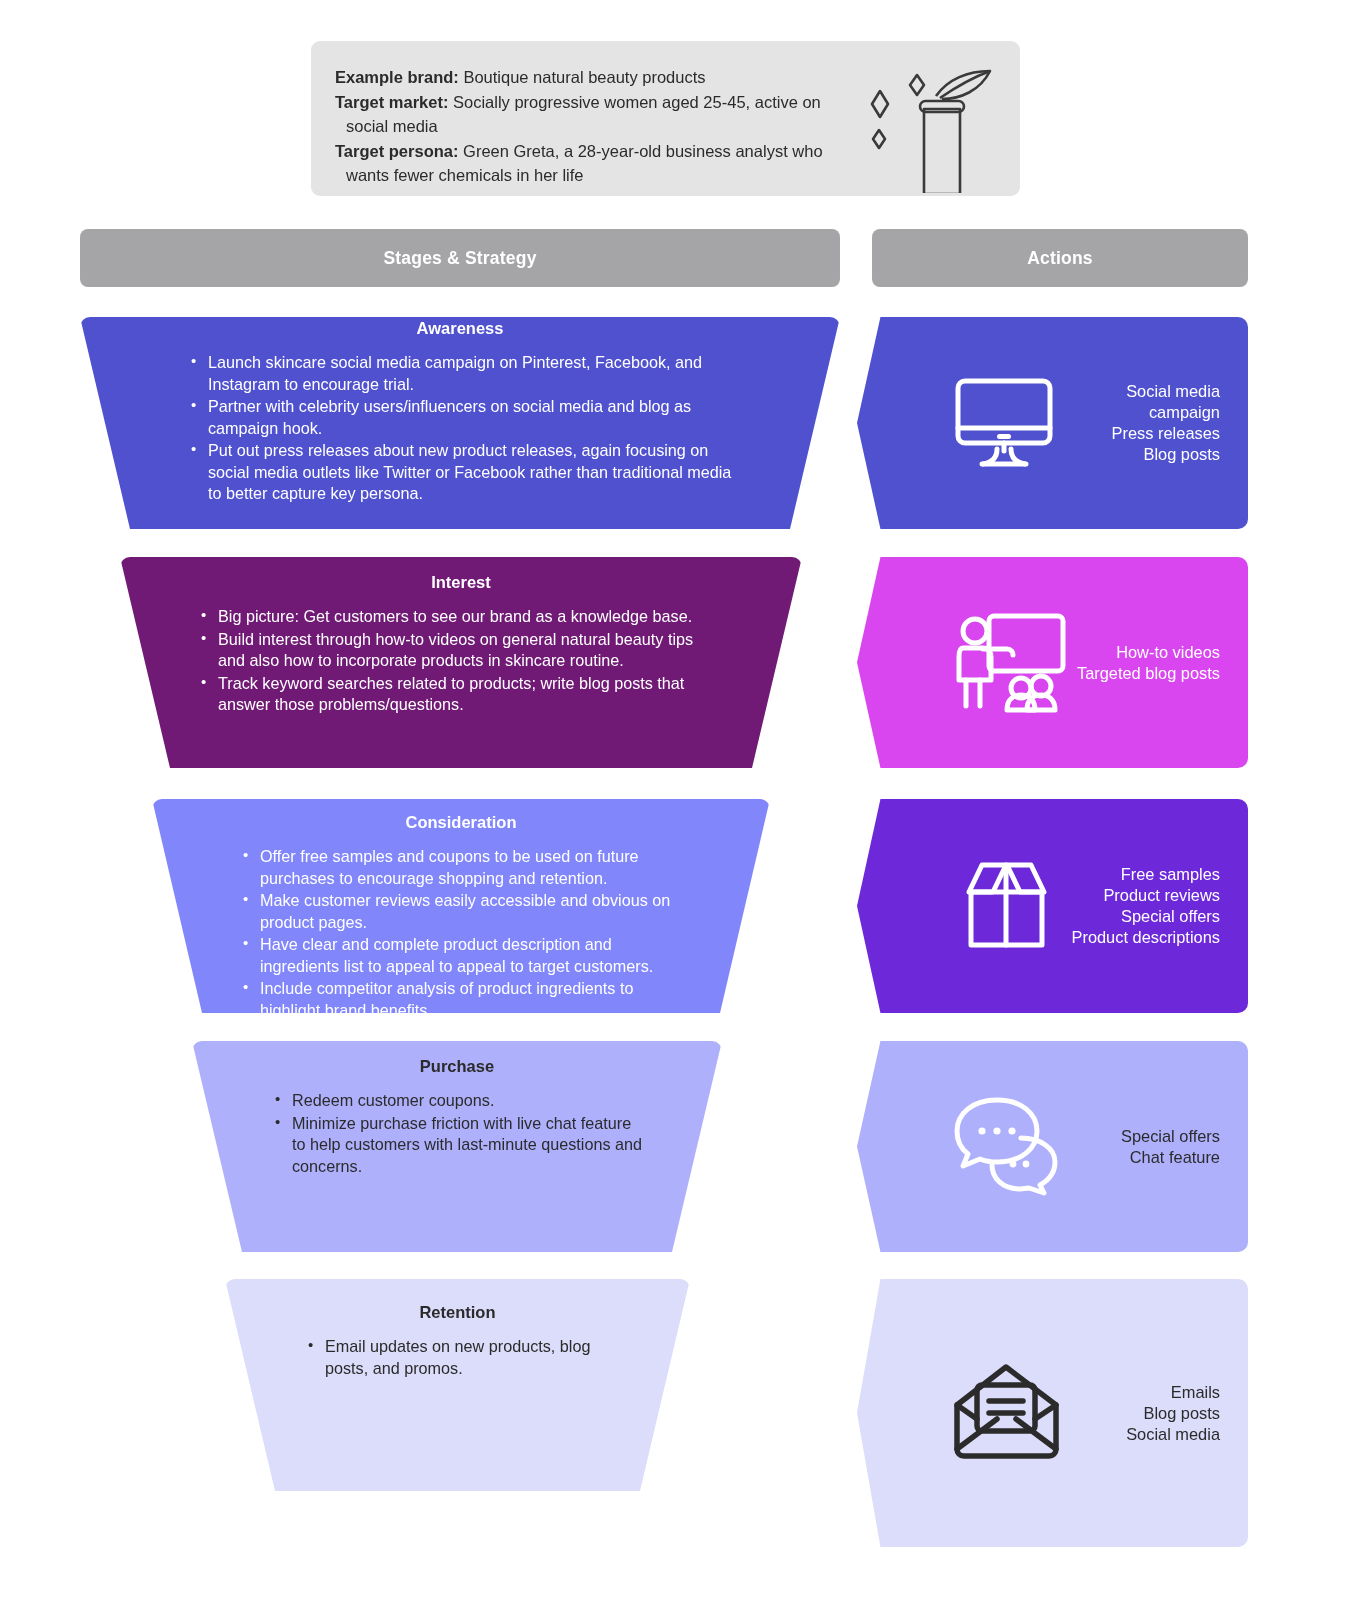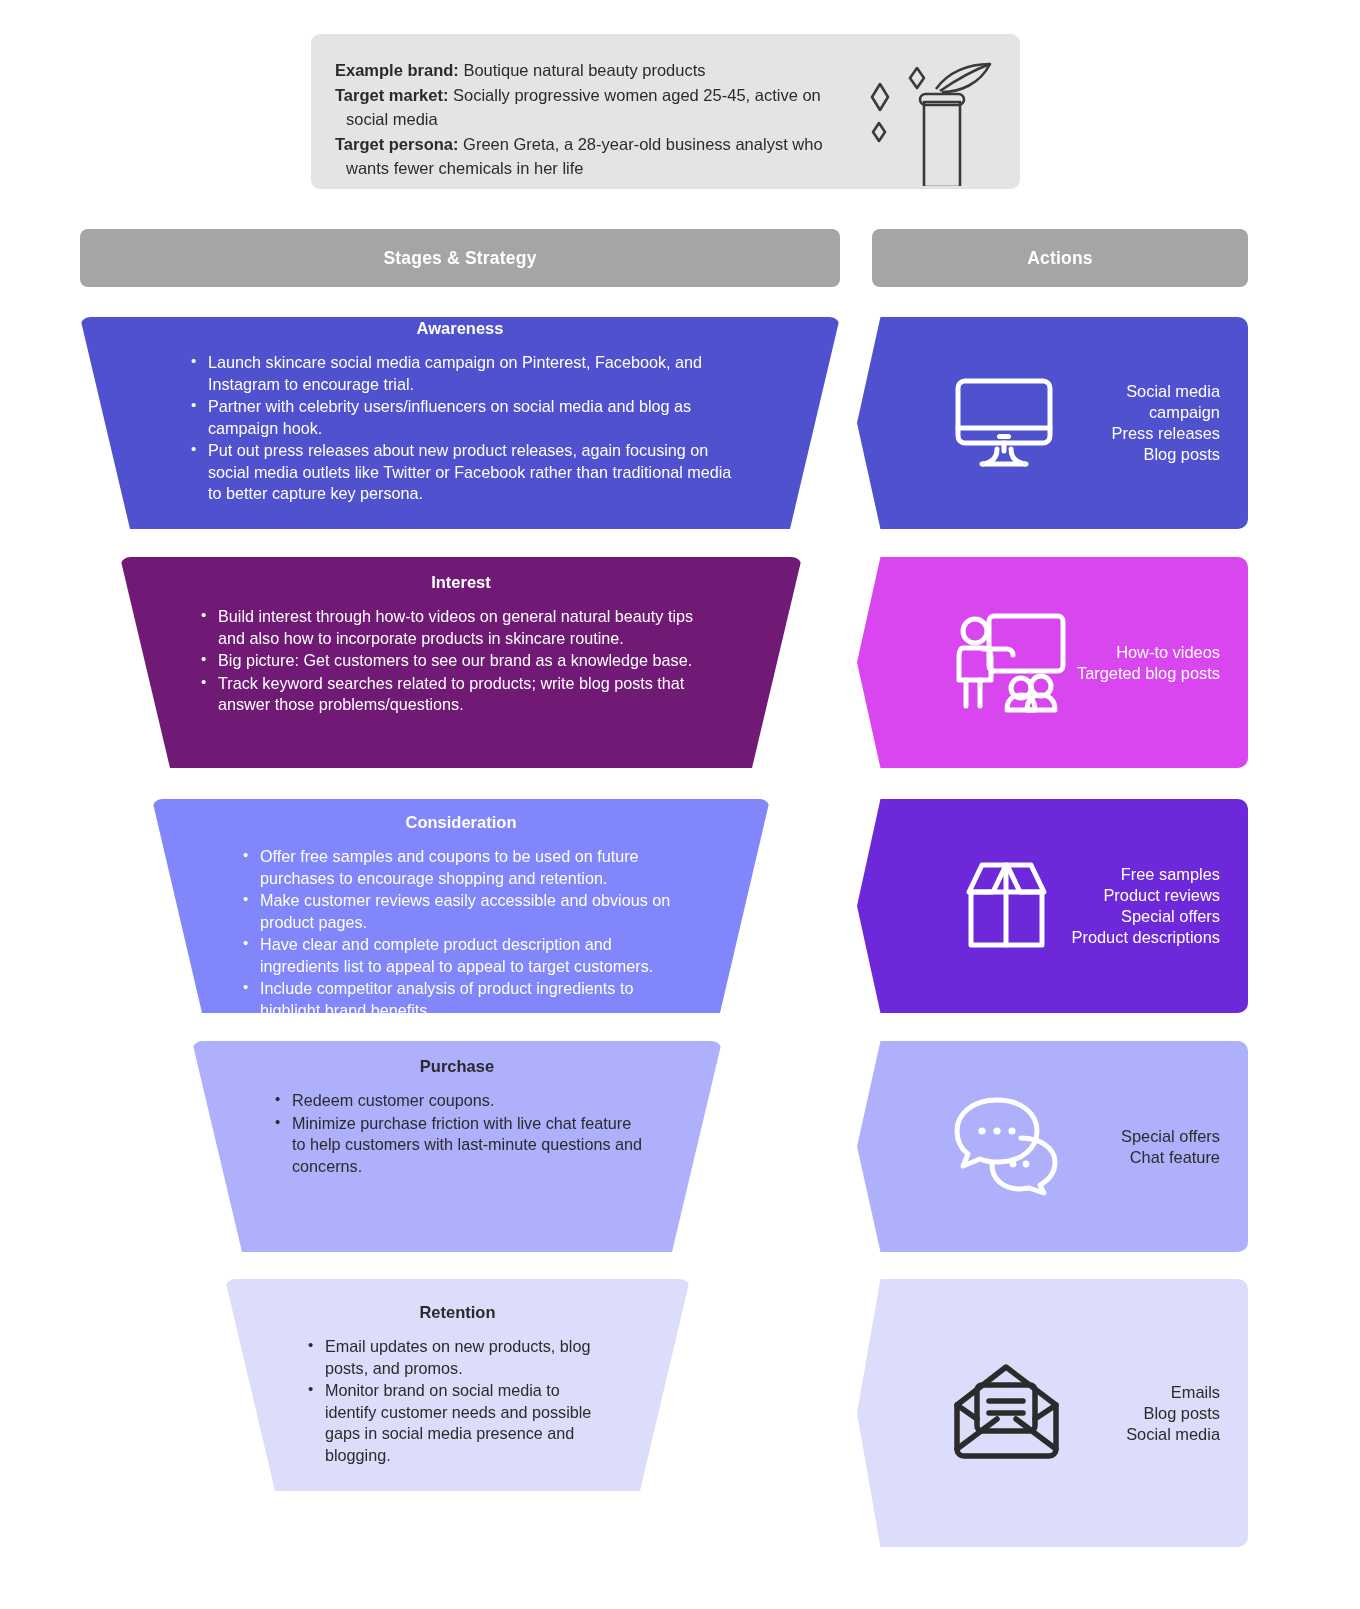--- a/index.html
+++ b/index.html
@@ -7,21 +7,21 @@
     width: 1360px; height: 1609px;
     background: #ffffff;
     font-family: "Liberation Sans", sans-serif;
     position: relative;
     overflow: hidden;
   }
 
   
   .brief {
     position: absolute;
-    left: 311px; top: 34px;
+    left: 311px; top: 41px;
     width: 709px; height: 155px;
     background: #e4e4e4;
     border-radius: 9px;
     display: flex;
     align-items: flex-start;
   }
   .brief-text {
     padding: 25px 0 0 24px;
     width: 540px;
     color: #2b2b2b;
@@ -145,22 +145,22 @@
       <div class="title" style="padding-top: 2px;">Awareness</div>
       <ul style="margin: 14px 108px 0px;">
         <li>Launch skincare social media campaign on Pinterest, Facebook, and Instagram to encourage trial.</li>
         <li>Partner with celebrity users/influencers on social media and blog as campaign hook.</li>
         <li>Put out press releases about new product releases, again focusing on social media outlets like Twitter or Facebook rather than traditional media to better capture key persona.</li>
       </ul>
     </div>
     <div class="stage" style="left: 120px; top: 557px; width: 682px; height: 211px; background: #701a75; clip-path: polygon(0% 0%, 100% 0%, 92.669% 100%, 7.331% 100%);">
       <div class="title" style="padding-top: 16px;">Interest</div>
       <ul style="margin: 14px 78px 0px;">
+        <li>Big picture: Get customers to see our brand as a knowledge base.</li>
         <li>Build interest through how-to videos on general natural beauty tips and also how to incorporate products in skincare routine.</li>
-        <li>Big picture: Get customers to see our brand as a knowledge base.</li>
         <li>Track keyword searches related to products; write blog posts that answer those problems/questions.</li>
       </ul>
     </div>
     <div class="stage" style="left: 152px; top: 799px; width: 618px; height: 214px; background: rgb(129, 135, 251); clip-path: polygon(0% 0%, 100% 0%, 91.909% 100%, 8.091% 100%);">
       <div class="title" style="padding-top: 14px;">Consideration</div>
       <ul style="margin: 14px 88px 0px;">
         <li>Offer free samples and coupons to be used on future purchases to encourage shopping and retention.</li>
         <li>Make customer reviews easily accessible and obvious on product pages.</li>
         <li>Have clear and complete product description and ingredients list to appeal to appeal to target customers.</li>
         <li>Include competitor analysis of product ingredients to highlight brand benefits.</li>
@@ -170,21 +170,20 @@
       <div class="title" style="padding-top: 16px;">Purchase</div>
       <ul style="margin: 14px 80px 0px;">
         <li>Redeem customer coupons.</li>
         <li>Minimize purchase friction with live chat feature to help customers with last-minute questions and concerns.</li>
       </ul>
     </div>
     <div class="stage dark-text" style="left: 225px; top: 1279px; width: 465px; height: 212px; background: rgb(220, 220, 251); clip-path: polygon(0% 0%, 100% 0%, 89.247% 100%, 10.753% 100%);">
       <div class="title" style="padding-top: 24px;">Retention</div>
       <ul style="margin: 14px 80px 0px;">
         <li>Email updates on new products, blog posts, and promos.</li>
-        <li>Monitor brand on social media to identify customer needs and possible gaps in social media presence and blogging.</li>
       </ul>
     </div>
   </div>
 <div id="action-layer">
     <div class="action" style="top: 317px; height: 212px; background: rgb(79, 81, 207);">
       <div class="action-icon"><svg viewBox="0 0 110 100" width="110" height="100" fill="none" stroke="#ffffff" stroke-width="5" stroke-linejoin="round" stroke-linecap="round">
           <rect x="9" y="10" width="92" height="62" rx="7"></rect>
           <path d="M9 57 H101"></path>
           <rect x="48" y="63" width="14" height="5" rx="2.5" fill="#ffffff" stroke="none"></rect>
           <path d="M55 72 V80"></path>

